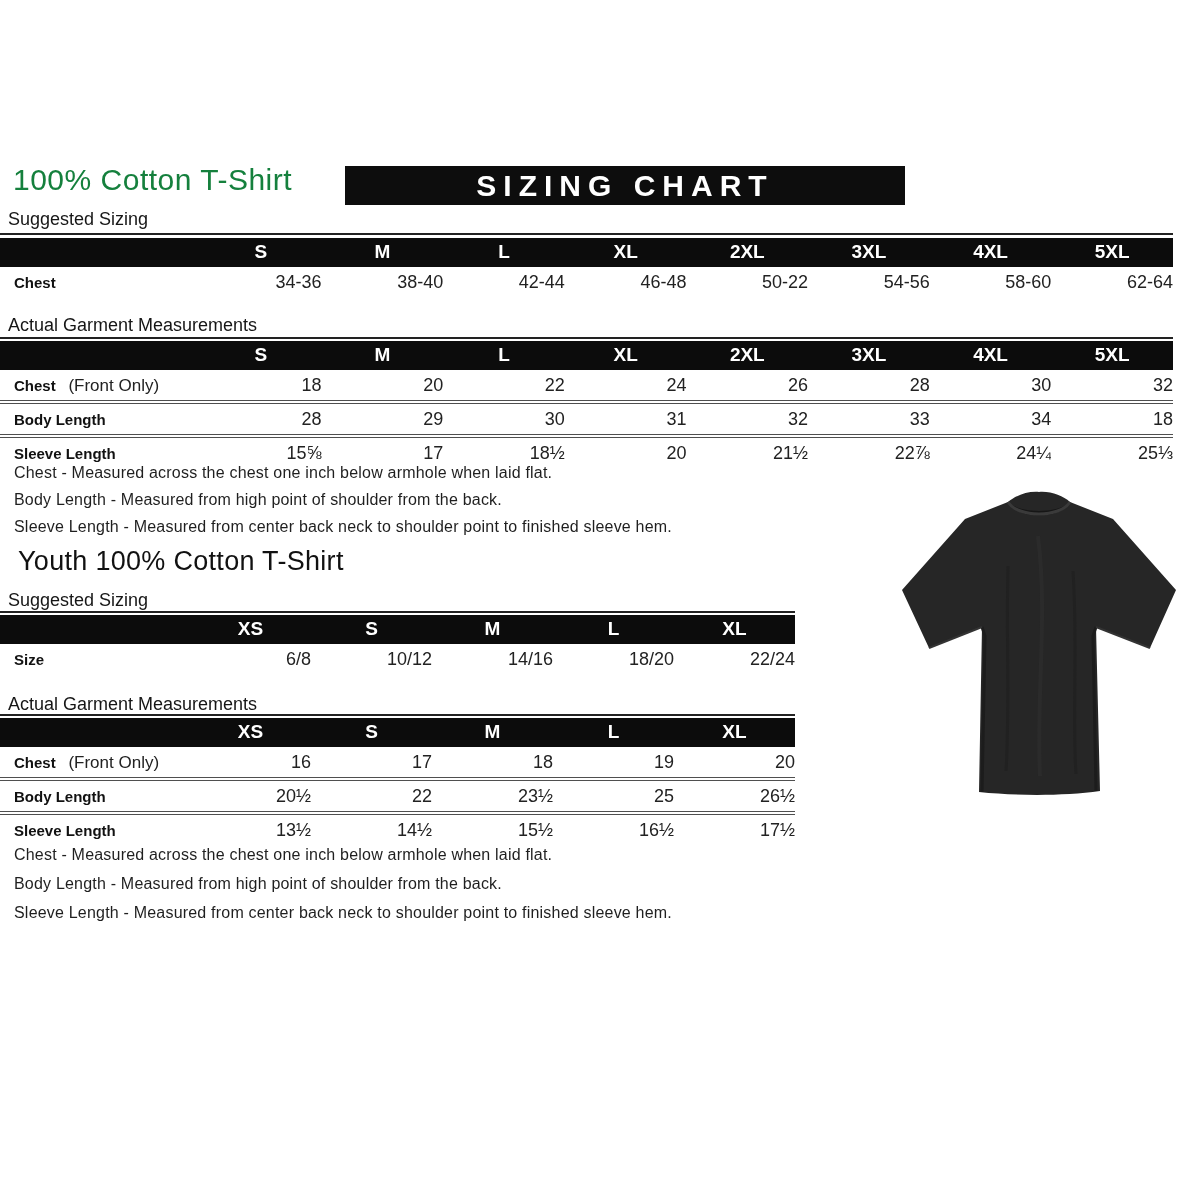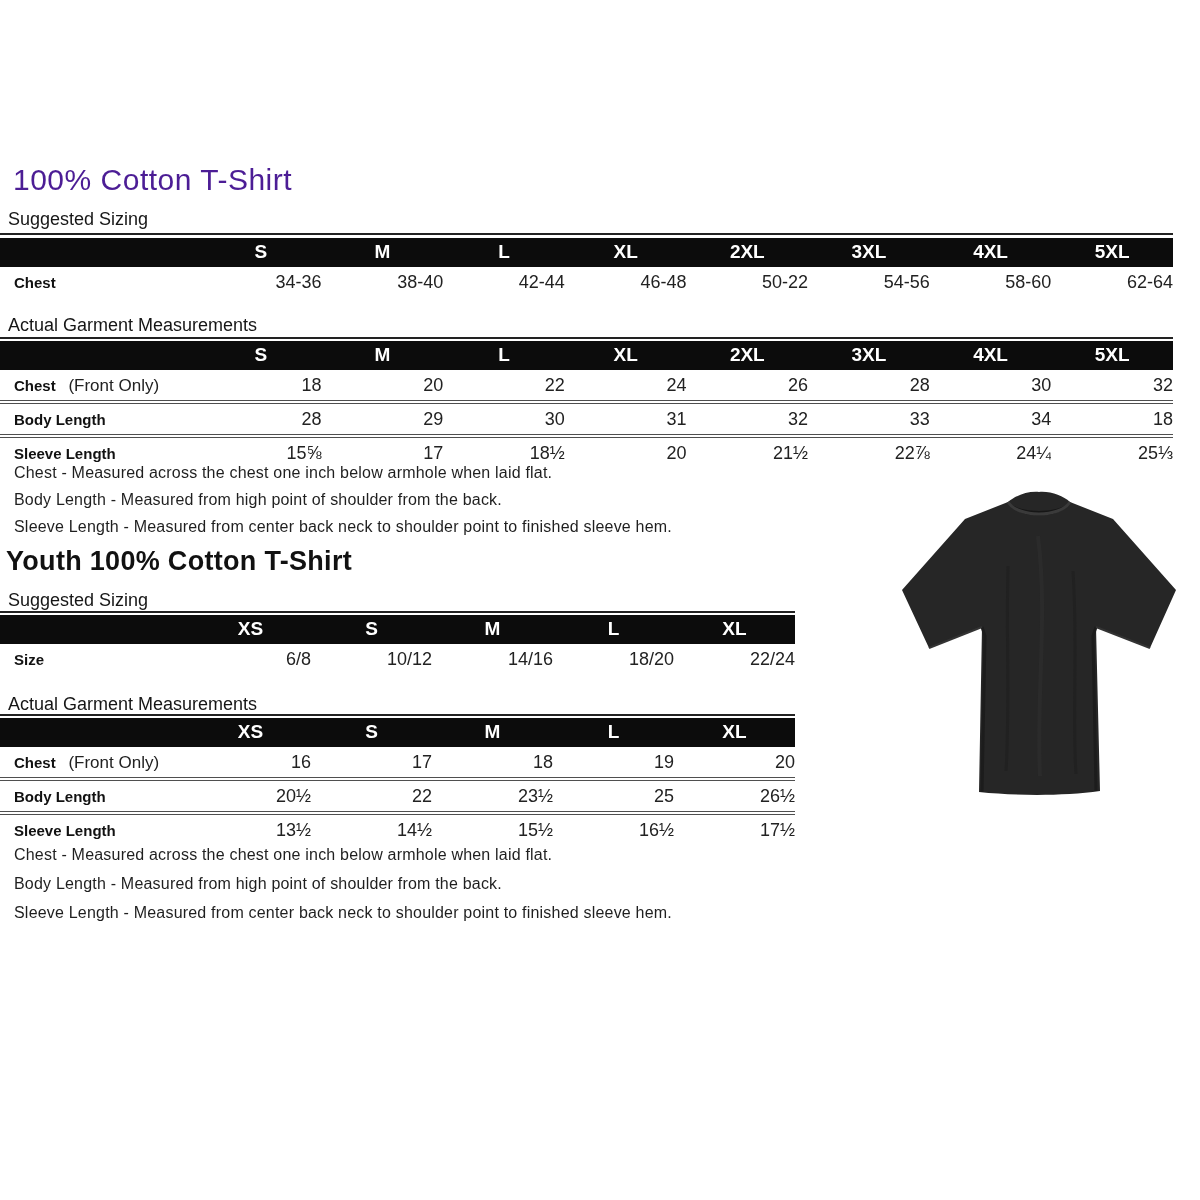--- a/index.html
+++ b/index.html
@@ -3,28 +3,28 @@
 <meta charset="utf-8">
 <style>
   * { margin:0; padding:0; box-sizing:border-box; }
   html,body { background:#fff; }
   .page {
     position:relative; width:1200px; height:1200px; background:#ffffff;
     font-family:"Liberation Sans", sans-serif; color:#1a1a1a; overflow:hidden;
   }
   .abs { position:absolute; }
 
-  .page-title { left:13px; top:163px; font-size:30px; font-weight:500; letter-spacing:0.5px; color:#4c1d95; }
+  .page-title { left:13px; top:163px; font-size:30px; font-weight:500; letter-spacing:0.5px; color:#15803d; }
   .banner {
     left:345px; top:166px; width:560px; height:39px; background:#0d0d0d;
     color:#fff; font-weight:bold; font-size:30px; letter-spacing:7px;
     text-align:center; line-height:39px;
   }
   .section-label { font-size:18px; color:#161616; }
-  .youth-title { font-size:27px; font-weight:bold; color:#111; letter-spacing:0.3px; }
+  .youth-title { font-size:27px; font-weight:normal; color:#111; letter-spacing:0.3px;margin-left:12px; }
   .topline { height:2px; background:#222; }
 
   .size-table table { border-collapse:collapse; table-layout:fixed; width:100%; }
   .size-table th, .size-table td { overflow:hidden; white-space:nowrap; }
   .size-table thead th {
     background:#0c0c0c; color:#ffffff; font-weight:bold; font-size:19px;
     text-align:center; padding:3px 0 4px;
   }
   .size-table tbody td { text-align:right; font-size:18px; color:#222; padding:5px 0 4px; }
   .size-table tbody th { text-align:left; padding:5px 0 4px 14px; font-weight:normal; }
@@ -37,20 +37,21 @@
   .notes-y .note { line-height:29px; }
 
   .tshirt-wrap { left:888px; top:476px; width:302px; height:336px; }
 </style>
 </head>
 <body>
 
 <div class="page">
 
   <div class="abs page-title">100% Cotton T-Shirt</div>
+  <div class="abs banner">SIZING CHART</div>
 
   <div class="abs section-label" style="left:8px; top:209px;">Suggested Sizing</div>
   <div class="abs topline" style="left:0; top:233px; width:1173px;"></div>
   <div class="abs size-table" style="left:0; top:238px; width:1173px;">
       <table>
         <colgroup>
           <col style="width:200px">
           <col>
           <col>
           <col>

